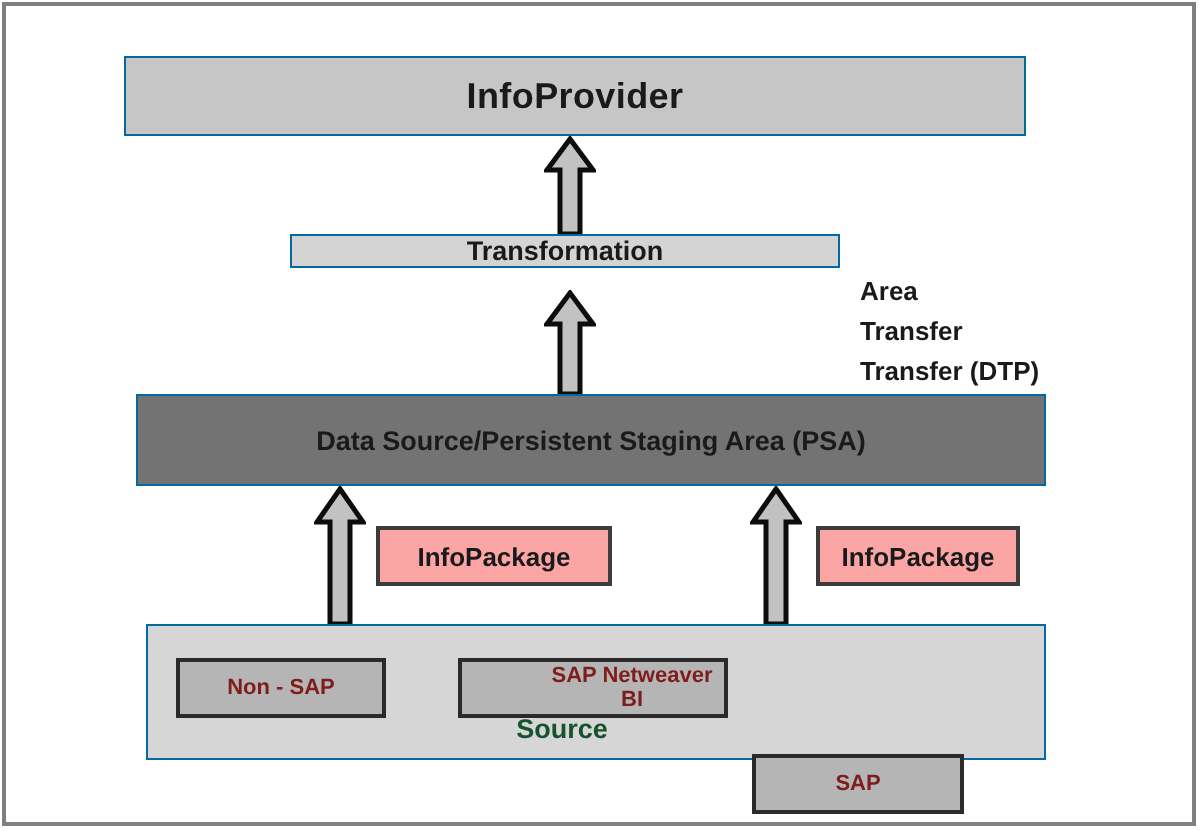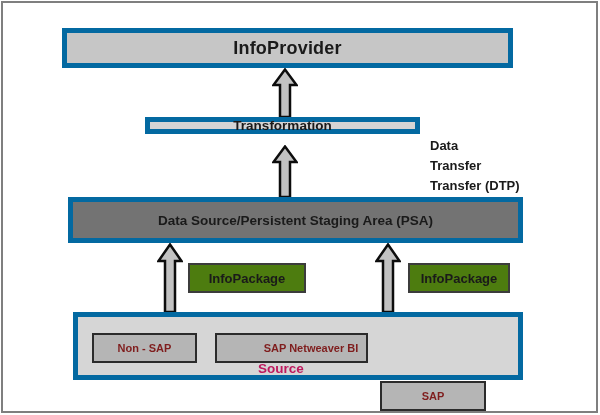--- a/index.html
+++ b/index.html
@@ -9,21 +9,21 @@
     overflow:hidden;
   }
   .frame{
     position:absolute;left:1px;top:1px;right:2px;bottom:2px;
     border:2px solid #7f7f7f;pointer-events:none;
   }
   .box{
     position:absolute;display:flex;align-items:center;justify-content:center;
     box-sizing:border-box;color:#1a1a1a;font-weight:bold;text-align:center;
   }
-  .big-box{border:5px solid #0369a1;}
+  .big-box{border:1px solid #0369a1;}
   .infoprovider{
     left:62px;top:28px;width:451px;height:40px;
     background:#c6c6c6;font-size:18px;letter-spacing:.2px;
   }
   .transformation{
     left:145px;top:117px;width:275px;height:17px;
     background:#d4d4d4;font-size:13.5px;
   }
   .psa{
     left:68px;top:197px;width:455px;height:46px;
@@ -33,37 +33,37 @@
     left:73px;top:312px;width:450px;height:68px;
     background:#d6d6d6;
   }
   .dtp{
     position:absolute;left:430px;top:136px;width:120px;
     font-size:13px;font-weight:bold;color:#1a1a1a;line-height:20px;
   }
   .infopkg{
     position:absolute;top:263px;height:30px;
     display:flex;align-items:center;justify-content:center;
-    box-sizing:border-box;background:#4d7c0f;border:2px solid #3c3c3c;
+    box-sizing:border-box;background:#fca5a5;border:2px solid #3c3c3c;
     font-size:13px;font-weight:bold;color:#1a1a1a;
   }
   .infopkg.left{left:188px;width:118px;}
   .infopkg.right{left:408px;width:102px;}
   .sys-box{
     position:absolute;top:16px;height:30px;
     display:flex;align-items:center;justify-content:center;
     box-sizing:border-box;background:#b5b5b5;border:2px solid #2b2b2b;
     font-size:11px;font-weight:bold;color:#7f1d1d;
   }
   .sys-nonsap{left:14px;width:105px;}
-  .sys-netweaver{left:137px;width:153px;padding-left:39px;}
+  .sys-netweaver{left:155px;width:135px;padding-left:39px;}
   .sys-sap{left:302px;width:106px;margin-top:48px;}
   .source-label{
     position:absolute;left:0;right:34px;top:44px;text-align:center;
-    font-size:13.5px;font-weight:bold;color:#be185d;
+    font-size:13.5px;font-weight:bold;color:#14532d;
   }
   .arrow{position:absolute;}
   .arrow svg{display:block;}
 </style>
 </head>
 <body>
 
 <div id="stage">
   <div class="frame"></div>
 
@@ -75,21 +75,21 @@
     <svg width="26" height="49" viewBox="0 0 26 49">
       <path d="M13,1.5 L24.5,17 L18,17 L18,49 L8,49 L8,17 L1.5,17 Z" fill="#c2c2c2" stroke="#0d0d0d" stroke-width="2.5"></path>
     </svg>
   </div>
 
   <div class="box big-box transformation">
     <span>Transformation</span>
   </div>
 
   <div class="dtp">
-    <div>Data</div>
+    <div>Area</div>
     <div>Transfer</div>
     <div>Transfer (DTP)</div>
   </div>
 
   <div class="arrow" style="left:272px;top:145px;">
     <svg width="26" height="52" viewBox="0 0 26 52">
       <path d="M13,1.5 L24.5,17 L18,17 L18,52 L8,52 L8,17 L1.5,17 Z" fill="#c2c2c2" stroke="#0d0d0d" stroke-width="2.5"></path>
     </svg>
   </div>
 

